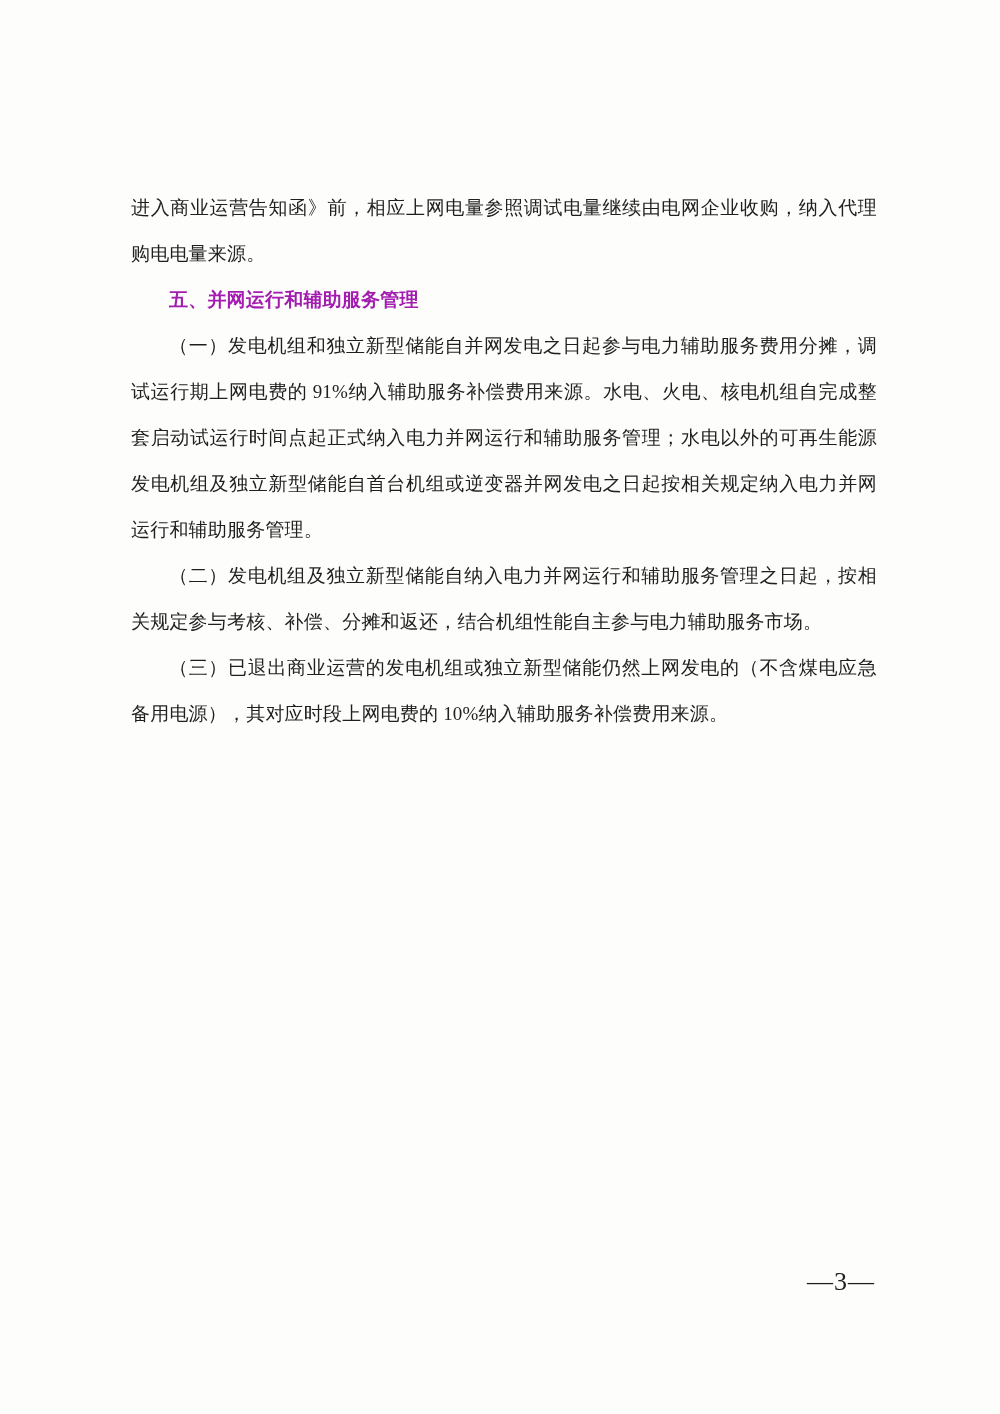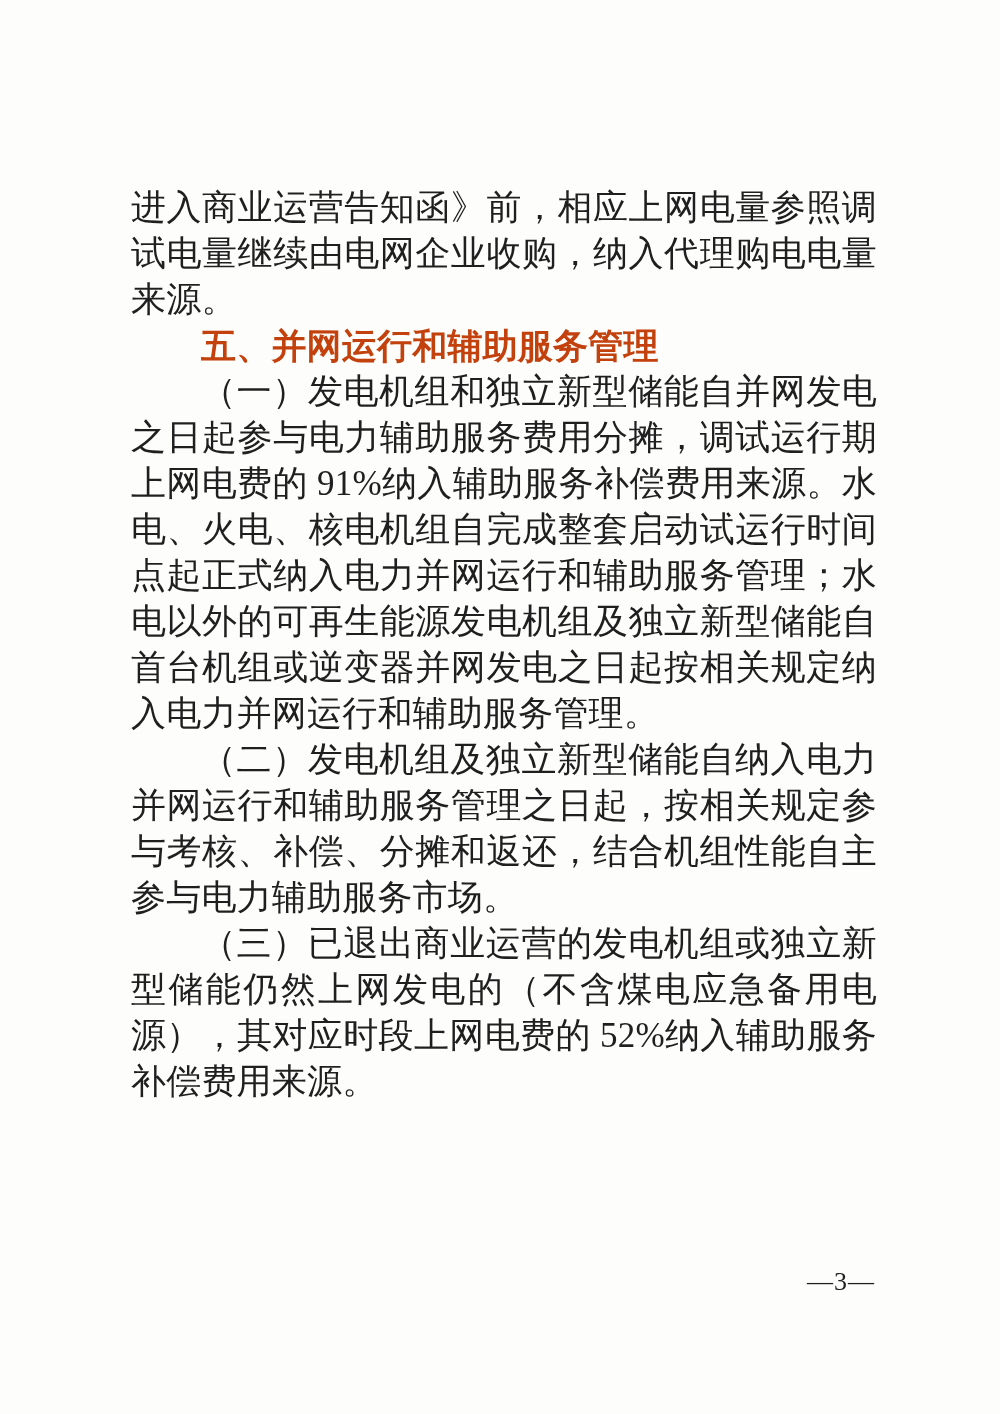--- a/index.html
+++ b/index.html
@@ -18,54 +18,54 @@
   }
   .text-block {
     position: absolute;
     left: 131px;
     top: 185px;
     width: 746px;
   }
   .text-block p {
     margin: 0;
     padding: 0;
-    font-size: 35px;
+    font-size: 19px;
     line-height: 46px;
     text-align: justify;
     text-justify: inter-ideograph;
     letter-spacing: 0.2px;
   }
   .text-block p.indent {
     text-indent: 2em;
   }
   .section-heading {
     margin: 0;
     padding: 0;
     font-size: 26.5px;
     line-height: 46px;
     font-weight: bold;
     font-family: Liberation Sans, sans-serif;
     text-indent: 2em;
-    color: #c2410c;
+    color: #a21caf;
   }
   .page-number {
     position: absolute;
     top: 1266px;
     right: 125px;
     font-size: 26px;
     line-height: 32px;
     color: #1f1f1f;
     letter-spacing: 1px;
   }
 </style>
 </head>
 <body>
 
 <div class="page">
   <div class="text-block">
     <p>进入商业运营告知函》前，相应上网电量参照调试电量继续由电网企业收购，纳入代理购电电量来源。</p>
     <p class="section-heading">五、并网运行和辅助服务管理</p>
     <p class="indent">（一）发电机组和独立新型储能自并网发电之日起参与电力辅助服务费用分摊，调试运行期上网电费的 91%纳入辅助服务补偿费用来源。水电、火电、核电机组自完成整套启动试运行时间点起正式纳入电力并网运行和辅助服务管理；水电以外的可再生能源发电机组及独立新型储能自首台机组或逆变器并网发电之日起按相关规定纳入电力并网运行和辅助服务管理。</p>
     <p class="indent">（二）发电机组及独立新型储能自纳入电力并网运行和辅助服务管理之日起，按相关规定参与考核、补偿、分摊和返还，结合机组性能自主参与电力辅助服务市场。</p>
-    <p class="indent">（三）已退出商业运营的发电机组或独立新型储能仍然上网发电的（不含煤电应急备用电源），其对应时段上网电费的 52%纳入辅助服务补偿费用来源。</p>
+    <p class="indent">（三）已退出商业运营的发电机组或独立新型储能仍然上网发电的（不含煤电应急备用电源），其对应时段上网电费的 10%纳入辅助服务补偿费用来源。</p>
   </div>
   <div class="page-number">—3—</div>
 </div>
 
 </body></html>

